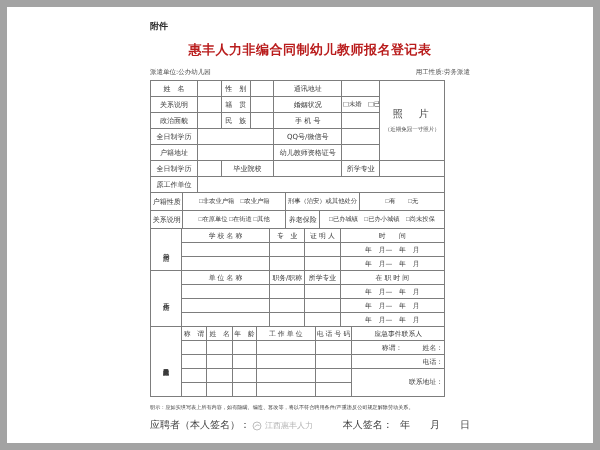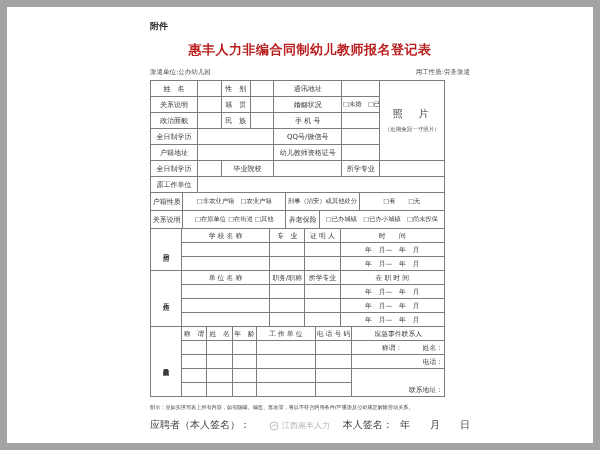--- a/index.html
+++ b/index.html
@@ -34,21 +34,21 @@
     border-radius:19px;
   }
   table + table { margin-top:-1px; }
   td {
     border:1px solid #7d7d7d;
     font-size:7px; color:#3b3b3b;
     text-align:center; vertical-align:middle;
     padding:0 1px; height:16px;
     overflow:hidden; white-space:nowrap;
   }
-  .secB td { height:18px; }
+  .secB td { height:18px;font-family:Liberation Serif, serif; }
   .secC td, .secD td { height:14px; font-size:6.8px; }
   .opt { font-size:6.3px; }
   .vl {
     display:inline-block;
     writing-mode:vertical-lr; text-orientation:upright;
     font-size:6.5px; letter-spacing:1px; line-height:1;
   }
   .vl.small { font-size:6px; letter-spacing:0; }
   .photo-cell div.l1 { font-size:10px; letter-spacing:3px; }
   .photo-cell div.l2 { font-size:5.5px; margin-top:5px; white-space:normal; line-height:1.3; color:#4a4a4a; }
@@ -58,21 +58,21 @@
     margin-top:6px; font-size:6.5px; white-space:nowrap;
     transform:scale(0.79); transform-origin:0 50%; width:127%;
     color:#3f3f3f;
   }
   .sigrow {
     margin-top:6px; display:flex; justify-content:space-between;
     font-size:10px; color:#3f3f3f;
   }
   .sigrow .dates span { margin-left:4px; }
   .logo {
-    position:absolute; left:262px; top:413px;
+    position:absolute; left:245px; top:413px;
     display:flex; align-items:center; gap:3px;
     color:#b3b3b3; font-size:8px;
   }
   .logo svg { display:block; }
 </style>
 </head>
 <body>
 
 <div class="frame">
   <div class="doc">
@@ -275,21 +275,21 @@
         <td></td>
         <td></td>
         <td class="left">电话：</td>
       </tr>
       <tr>
         <td></td>
         <td></td>
         <td></td>
         <td></td>
         <td></td>
-        <td class="left" rowspan="2" style="vertical-align:top; padding-top:16px;">联系地址：</td>
+        <td class="left" rowspan="2" style="vertical-align:top; padding-top:8px;">联系地址：</td>
       </tr>
       <tr>
         <td></td>
         <td></td>
         <td></td>
         <td></td>
         <td></td>
       </tr>
     </tbody>
       </table>

